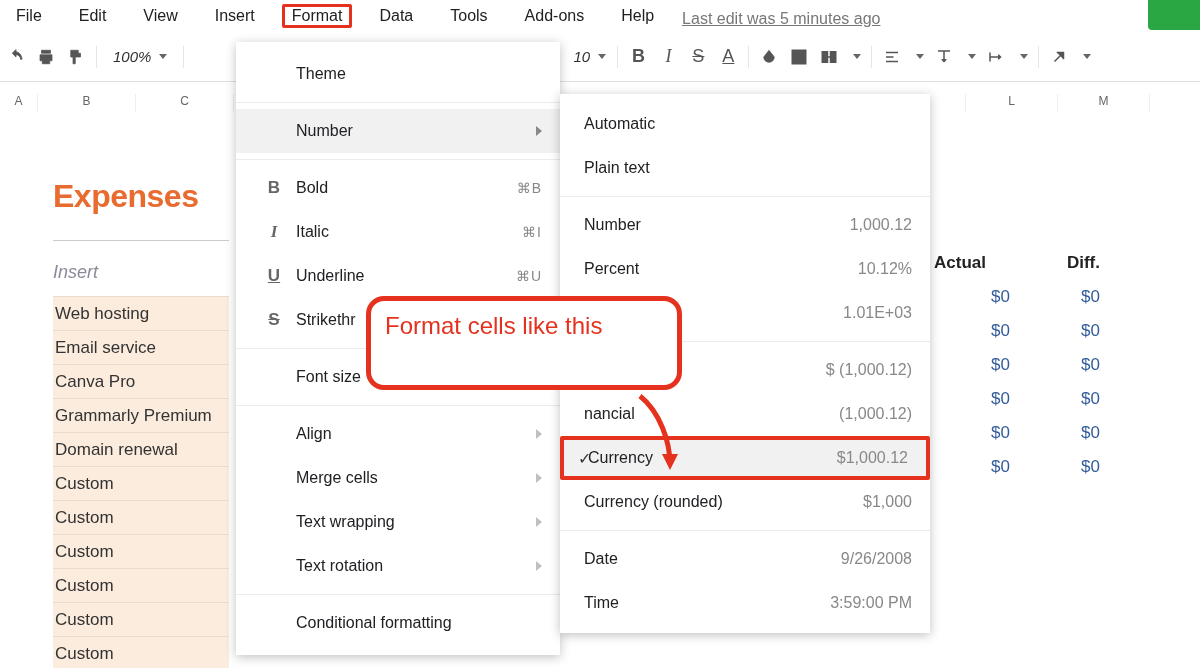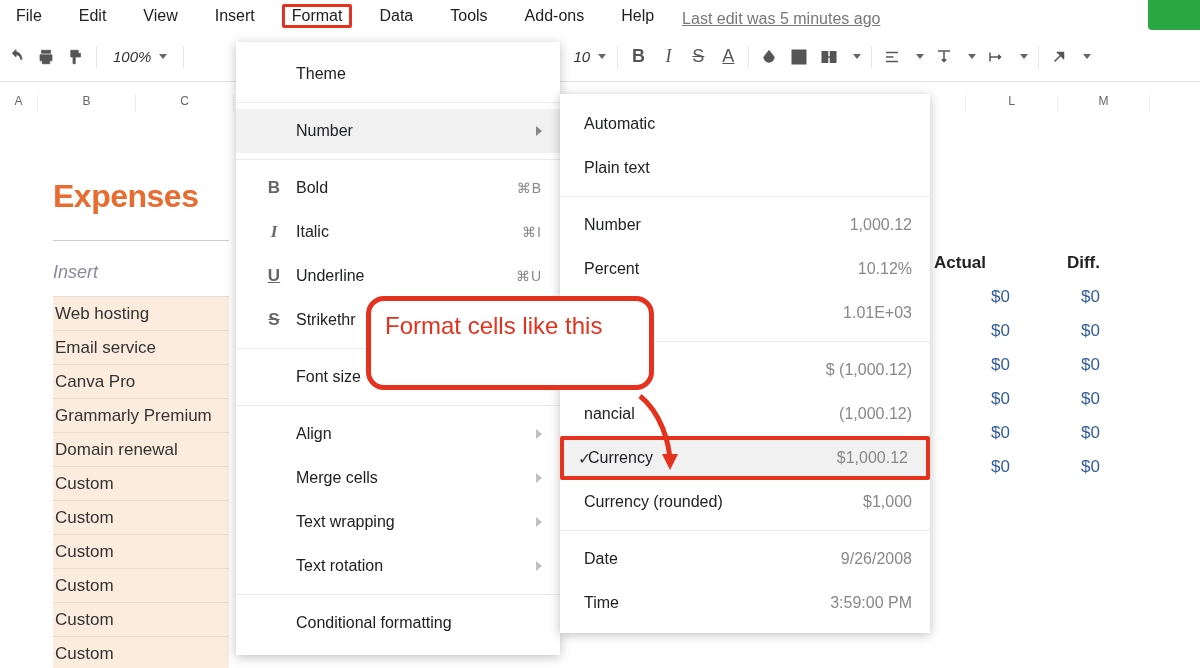--- a/index.html
+++ b/index.html
@@ -246,21 +246,21 @@
   .dd2-item .example {
     margin-left: auto;
     color: #888;
     font-size: 16px;
   }
   
   .callout {
     position: absolute;
     left: 366px;
     top: 296px;
-    width: 288px;
+    width: 316px;
     height: 94px;
     border: 5px solid #e4321e;
     border-radius: 18px;
     background: #fff;
     z-index: 10;
     padding: 10px 12px 10px 14px;
     font-size: 24px;
     line-height: 30px;
     color: #e4321e;
   }

